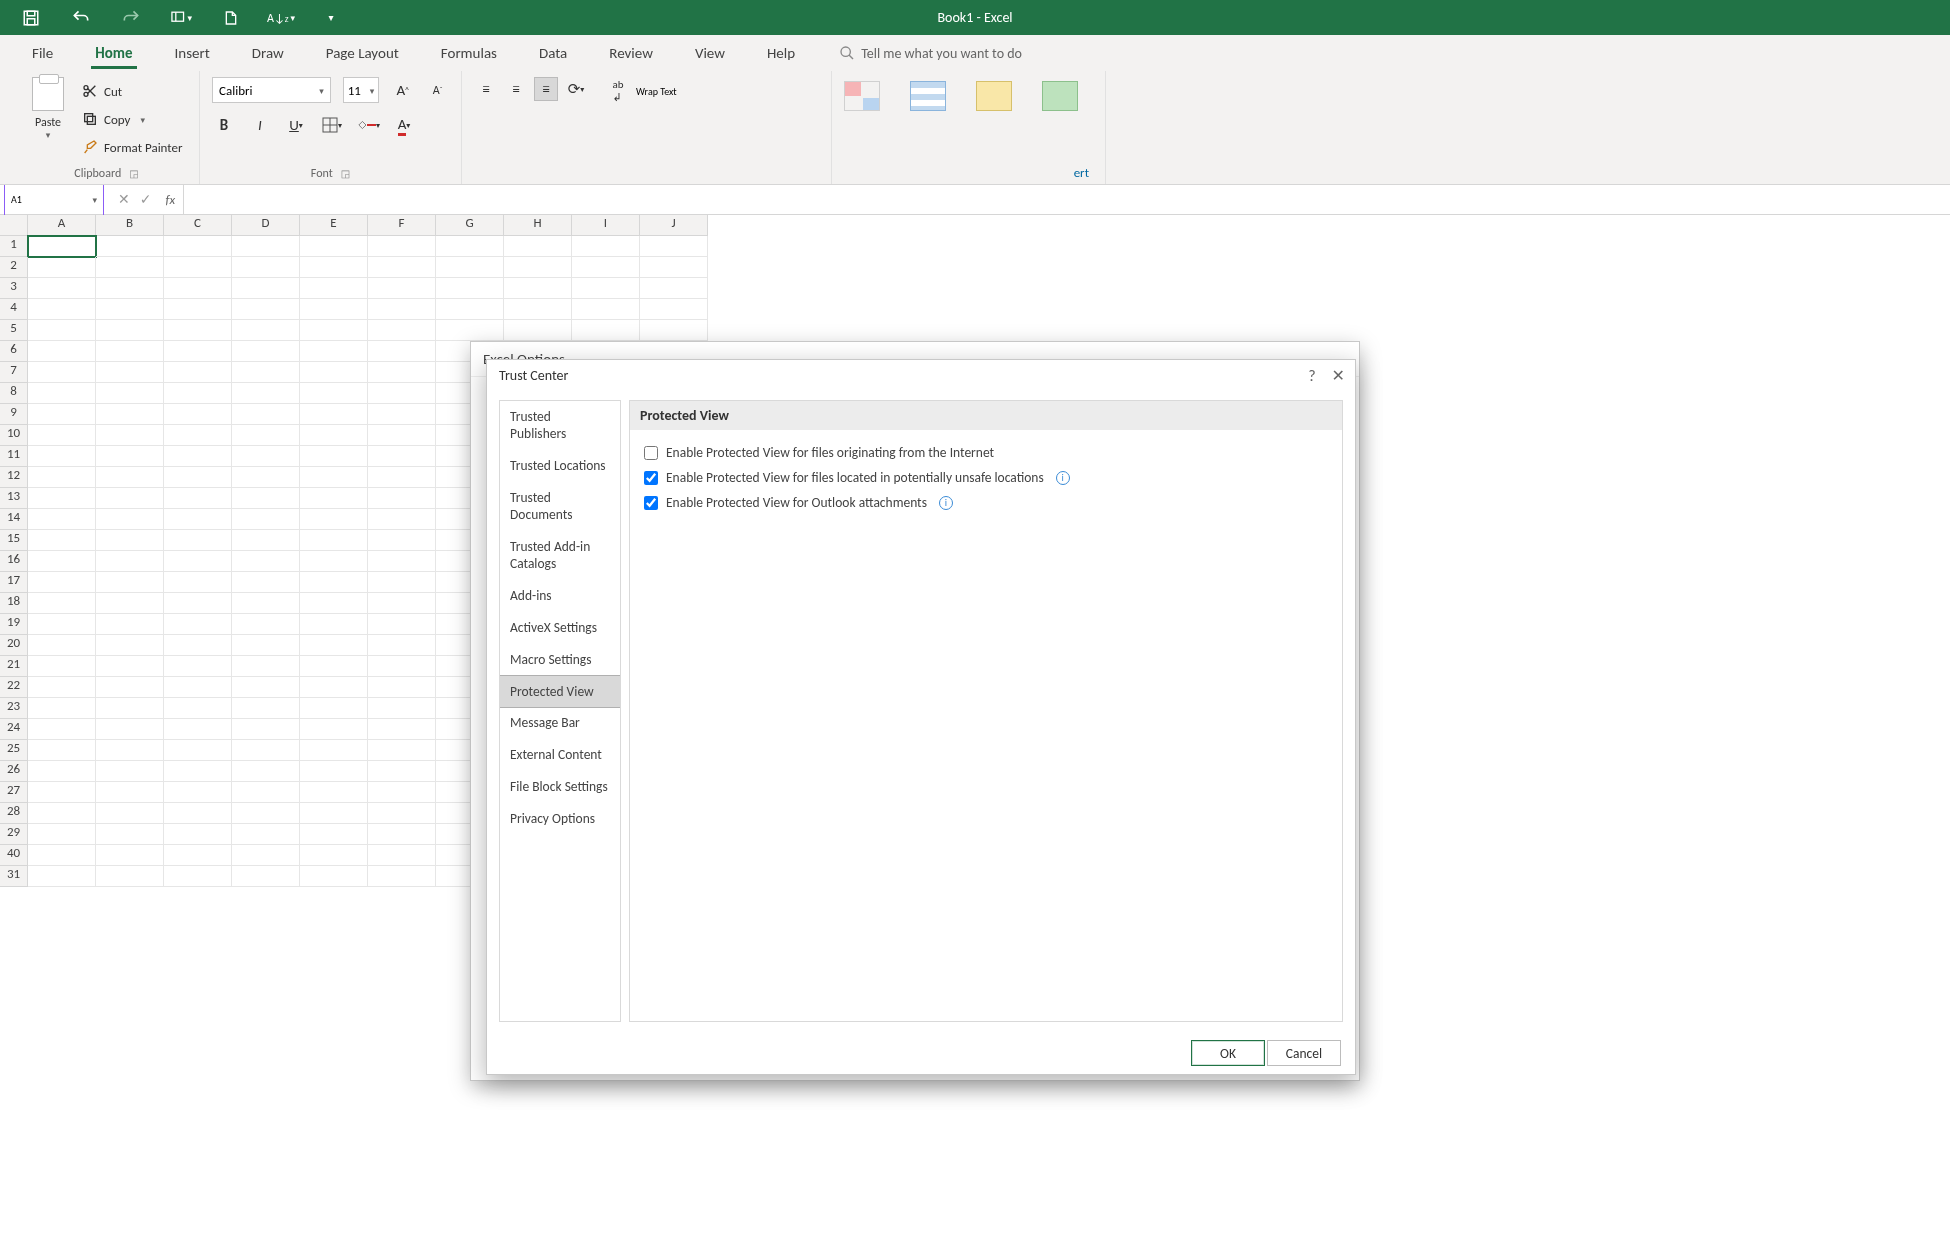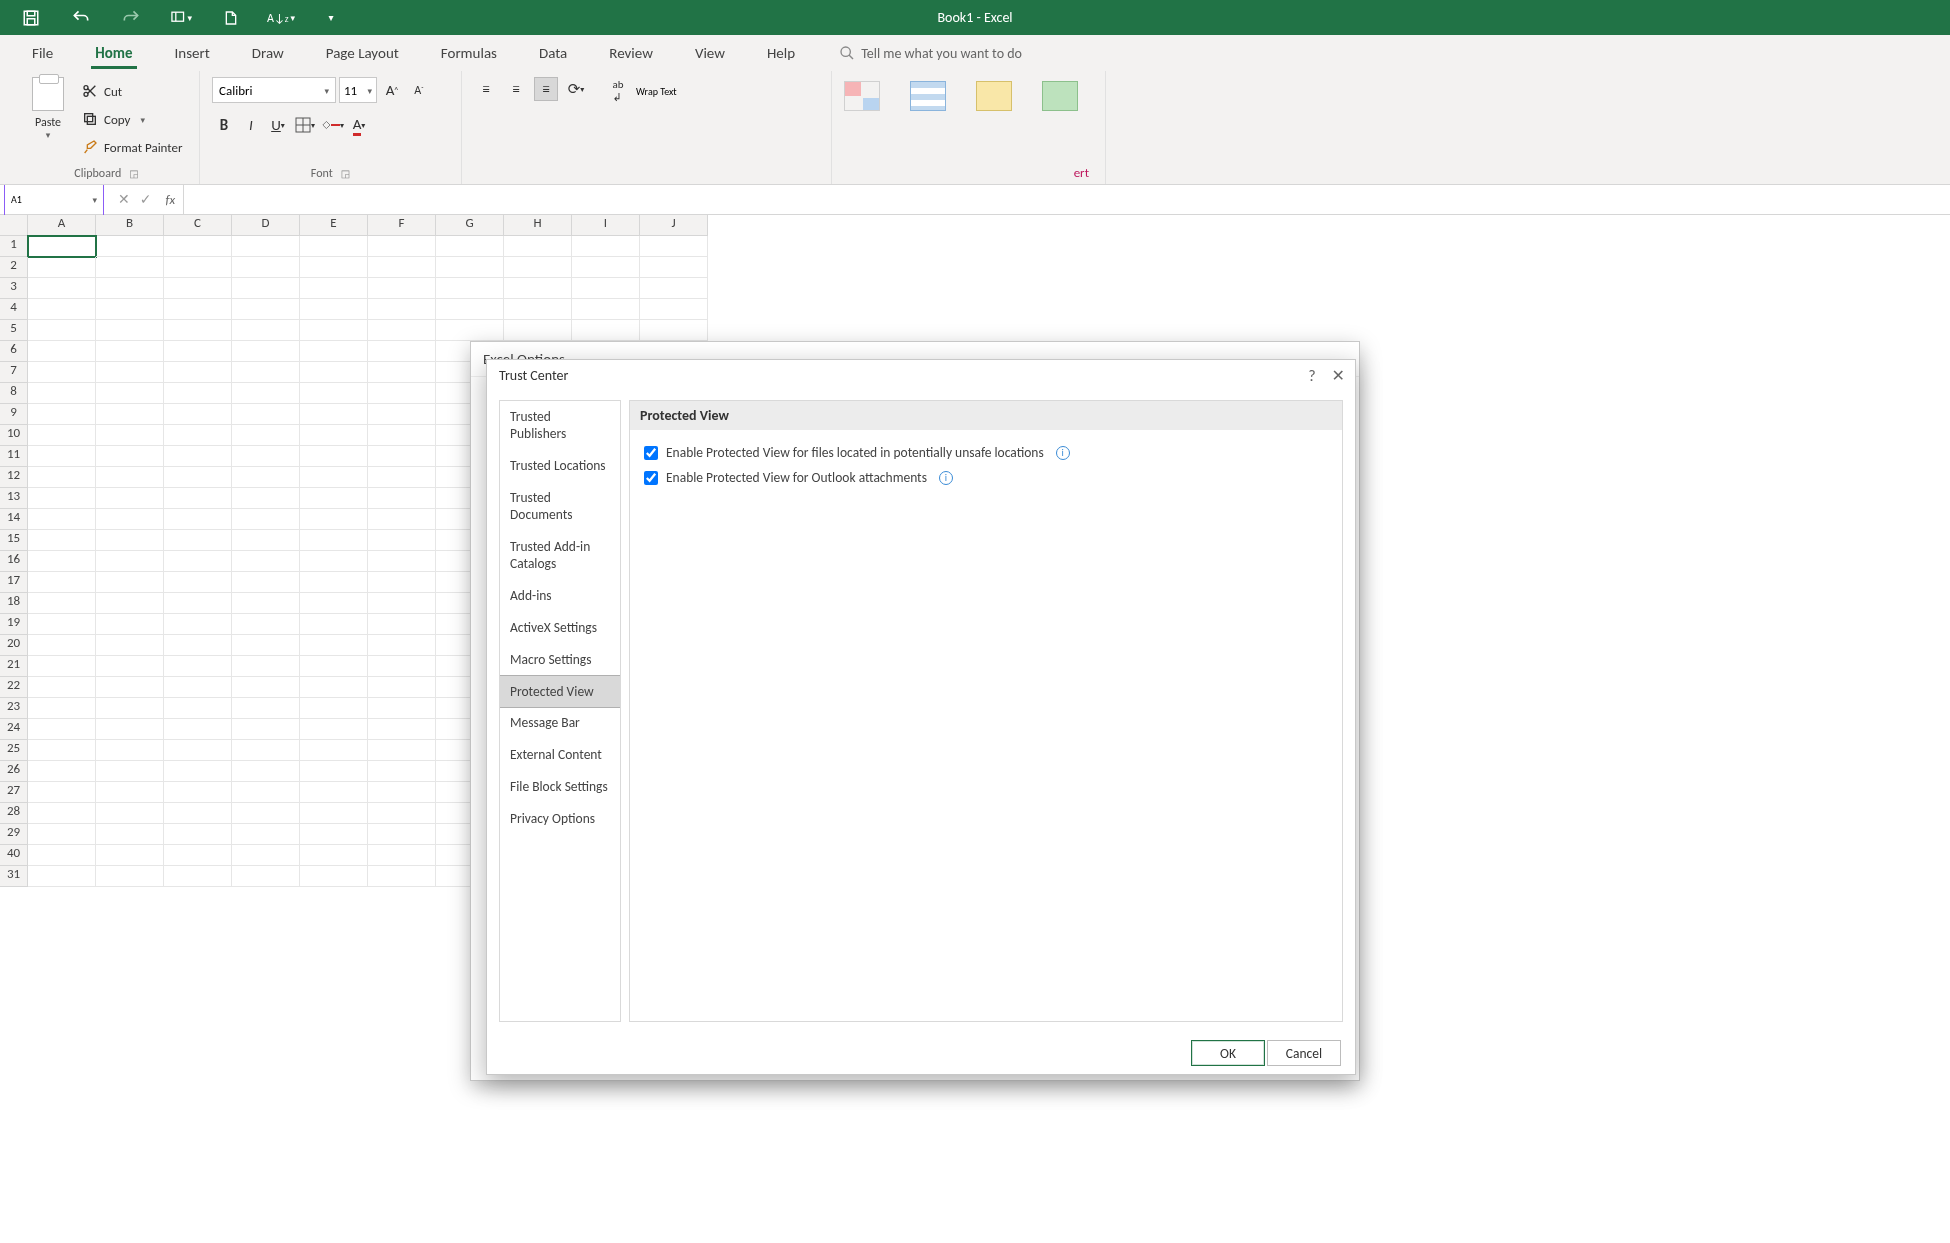--- a/index.html
+++ b/index.html
@@ -18,21 +18,21 @@
   
   .ribbon { height: 114px; background: #f3f2f1; border-bottom: 1px solid #d6d6d6; display:flex; padding-left: 14px; position:relative; }
   .group { border-right: 1px solid #e1e1e1; padding: 6px 12px 4px 12px; display:flex; flex-direction:column; justify-content:space-between; }
   .group-body { display:flex; gap:8px; align-items:flex-start; }
   .group-label { text-align:center; font-size:12px; color:#666; padding-top:2px; display:flex; justify-content:center; align-items:center; gap:8px;}
   .dlg-launcher { font-size:10px; color:#888; }
   .paste-big { width:44px; text-align:center; font-size:12px; color:#333; }
   .paste-big .ic { width:32px; height:34px; margin:0 auto 4px; border:1px solid #bbb; background:#fff; position:relative; }
   .paste-big .ic::after { content:""; position:absolute; top:-4px; left:6px; width:18px; height:8px; border:1px solid #bbb; border-radius:2px; background:#fff; }
   .smallbtn { display:flex; align-items:center; gap:6px; font-size:13px; color:#333; height:24px; padding:0 4px; }
-  .font-row { display:flex; align-items:center; gap:3px; }
+  .font-row { display:flex; align-items:center; gap:12px; }
   .font-name-box { width:124px; height:26px; border:1px solid #c8c8c8; background:#fff; font-size:13px; padding:2px 6px; display:flex; align-items:center; justify-content:space-between; }
   .font-size-box { width:38px; height:26px; border:1px solid #c8c8c8; background:#fff; font-size:13px; padding:2px 4px; display:flex; align-items:center; justify-content:space-between; }
   .dd::after { content:"▾"; font-size:9px; color:#666; }
   .btnic { width:24px; height:24px; display:flex; align-items:center; justify-content:center; font-size:15px; color:#333; }
   .btnic.selected { background:#d8d8d8; border:1px solid #bbb; }
   .numfmt { width:196px; height:26px; border:1px solid #c8c8c8; background:#fff; font-size:13px; padding:2px 8px; display:flex; align-items:center; justify-content:space-between; }
   
   .formulabar { height: 30px; border-bottom: 1px solid #d6d6d6; display:flex; align-items:center; background:#fff; }
   .namebox { width:100px; height:32px; border:1px solid #8b5cf6; margin-left:4px; font-size:10px; padding:2px 6px; display:flex; align-items:center; justify-content:space-between; }
   .fb-btns { display:flex; gap:10px; padding:0 14px; color:#999; font-size:14px; }
@@ -257,21 +257,21 @@
   </div>
 
 
   <div class="group" style="width:274px;padding-top:10px;">
     <div style="display:flex;gap:30px;">
       <div class="rg-icon cf"></div>
       <div class="rg-icon tb"></div>
       <div class="rg-icon cs"></div>
       <div class="rg-icon ins"></div>
     </div>
-    <div style="text-align:right;font-size:13px;color:#be185d;padding-right:4px;">ert</div>
+    <div style="text-align:right;font-size:13px;color:#0369a1;padding-right:4px;">ert</div>
   </div>
 </div>
 
 <div class="formulabar">
   <div class="namebox dd">
       <span>A1</span>
     </div>
   <div class="fb-btns">
     <span>✕</span>
     <span>✓</span>
@@ -660,20 +660,24 @@
           <div class="tc-nav-item selected">Protected View</div>
           <div class="tc-nav-item">Message Bar</div>
           <div class="tc-nav-item">External Content</div>
           <div class="tc-nav-item">File Block Settings</div>
           <div class="tc-nav-item">Privacy Options</div>
         </div>
       <div class="tc-content">
         <div class="tc-section-head">Protected View</div>
         <div class="tc-section-body">
           <label class="tc-check">
+            <input type="checkbox" id="cb1" style="">
+            <span>Enable Protected View for files originating from the Internet</span>
+          </label>
+          <label class="tc-check">
             <input type="checkbox" id="cb2" checked="" style="">
             <span>Enable Protected View for files located in potentially unsafe locations</span>
             <span class="infoic">i</span>
           </label>
           <label class="tc-check">
             <input type="checkbox" id="cb3" checked="" style="">
             <span>Enable Protected View for Outlook attachments</span>
             <span class="infoic">i</span>
           </label>
         </div>

